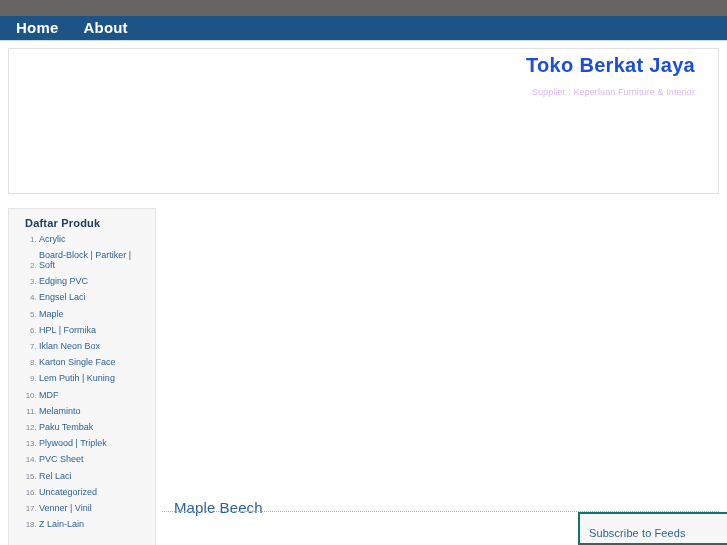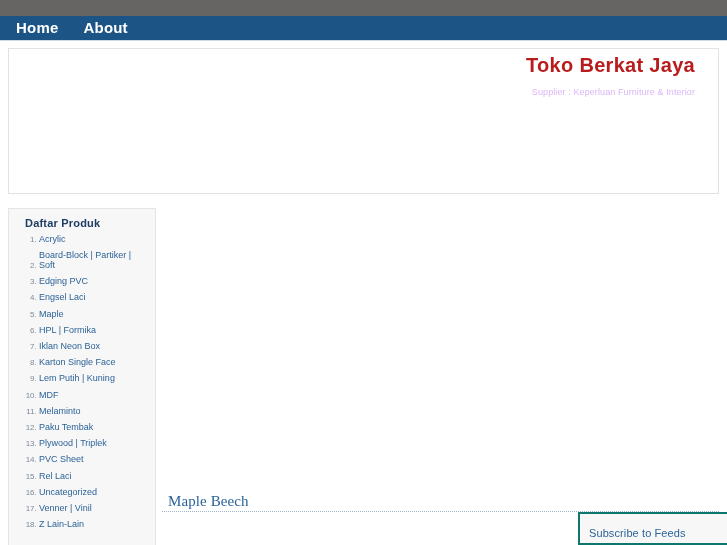--- a/index.html
+++ b/index.html
@@ -65,21 +65,21 @@
     background: #ffffff;
     border: 1px solid #e2e2e2;
     box-sizing: border-box;
   }
   .site-title {
     position: absolute;
     right: 23px;
     top: 5px;
     font-size: 20px;
     font-weight: bold;
-    color: #b91c1c;
+    color: #1d4ed8;
     text-align: right;
     letter-spacing: 0.3px;
     white-space: nowrap;
   }
   .site-tagline {
     position: absolute;
     right: 23px;
     top: 38px;
     font-size: 9px;
     color: #dcb6f7;
@@ -136,23 +136,22 @@
     top: 208px;
     width: 557px;
   }
   .post-title {
     position: absolute;
     left: 0;
     top: 279px;
     font-size: 15px;
     color: #2c6398;
     font-weight: normal;
-    margin: 6px;
+    margin: 12px;
     letter-spacing: 0.1px;
-    font-family: Liberation Serif, serif;
   }
   .post-divider {
     position: absolute;
     left: 0;
     top: 303px;
     width: 557px;
     border-top: 1px dotted #9db4cd;
     height: 0;
   }
 

